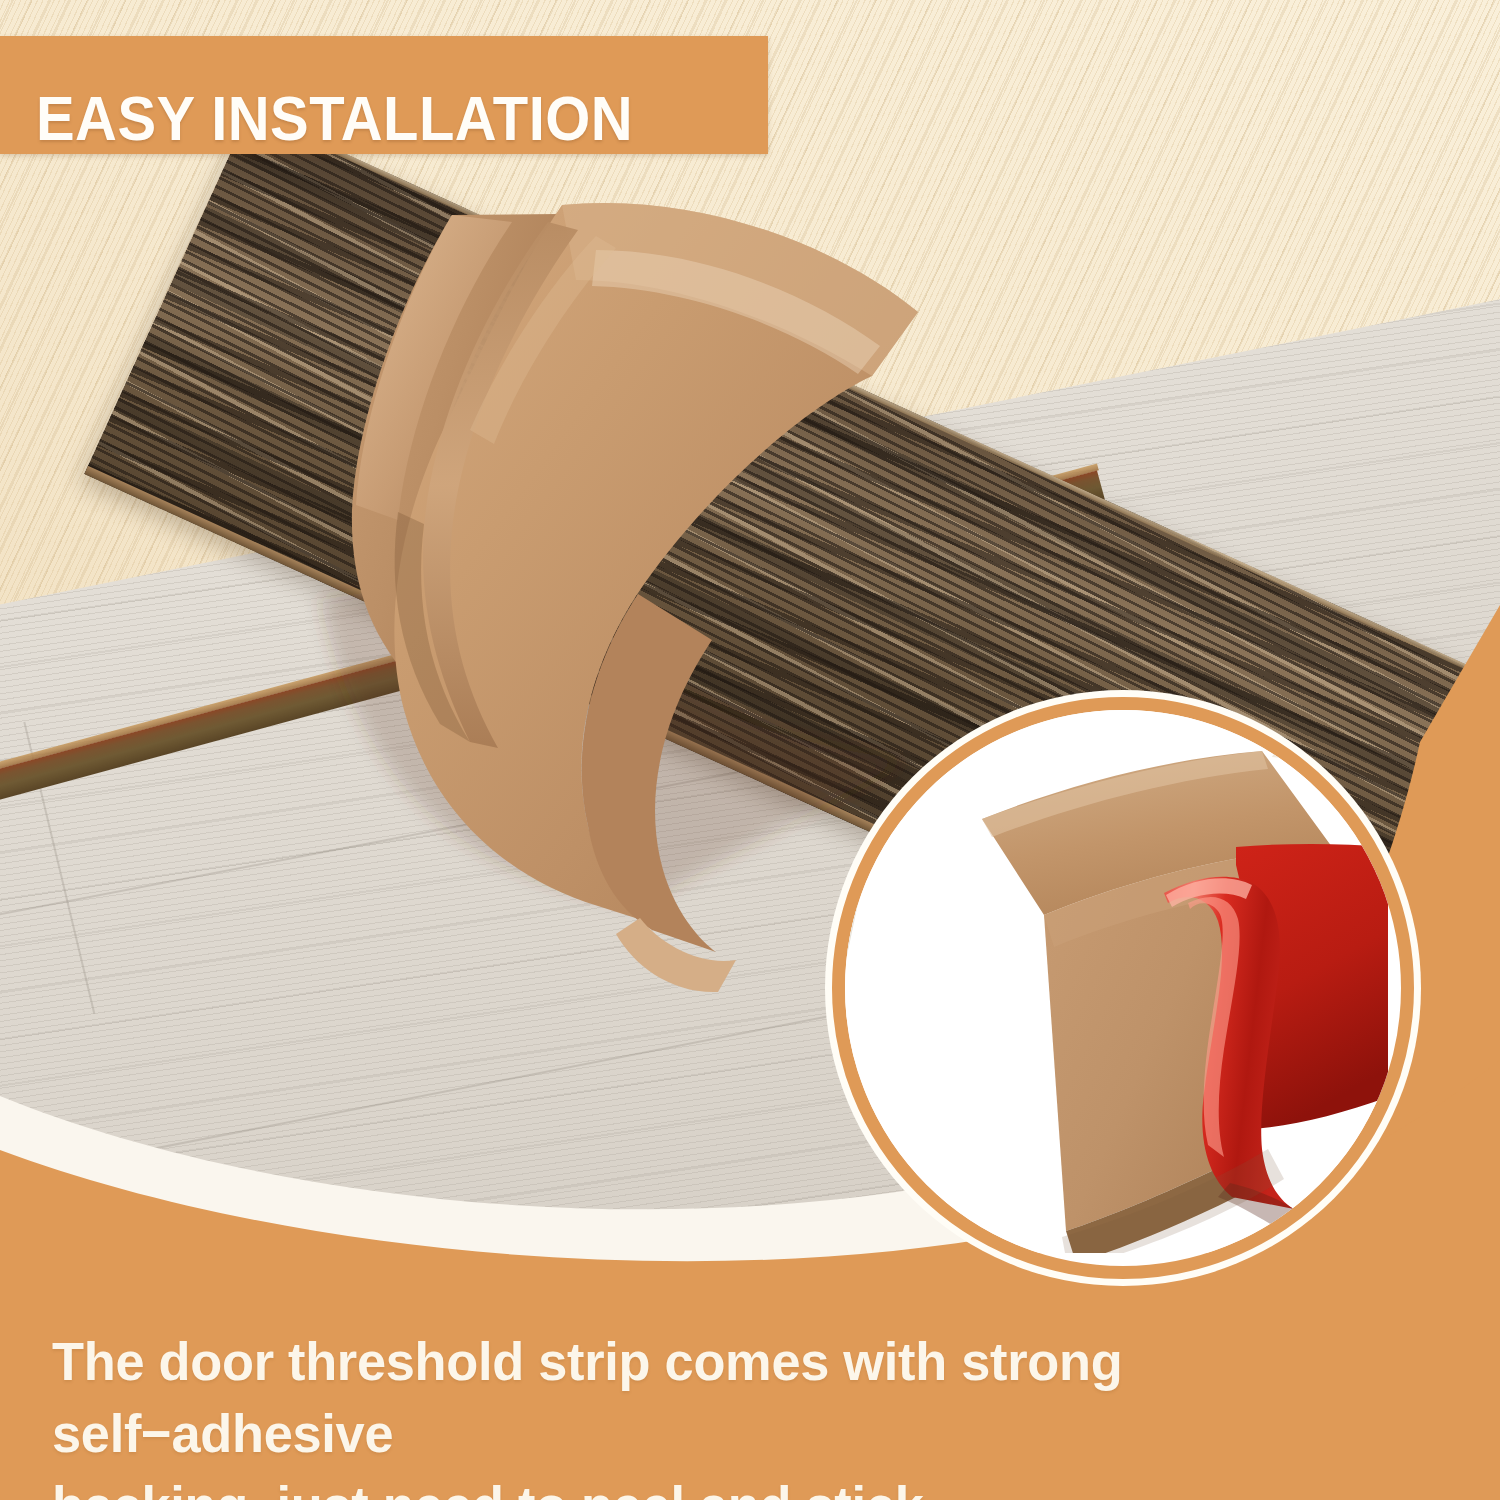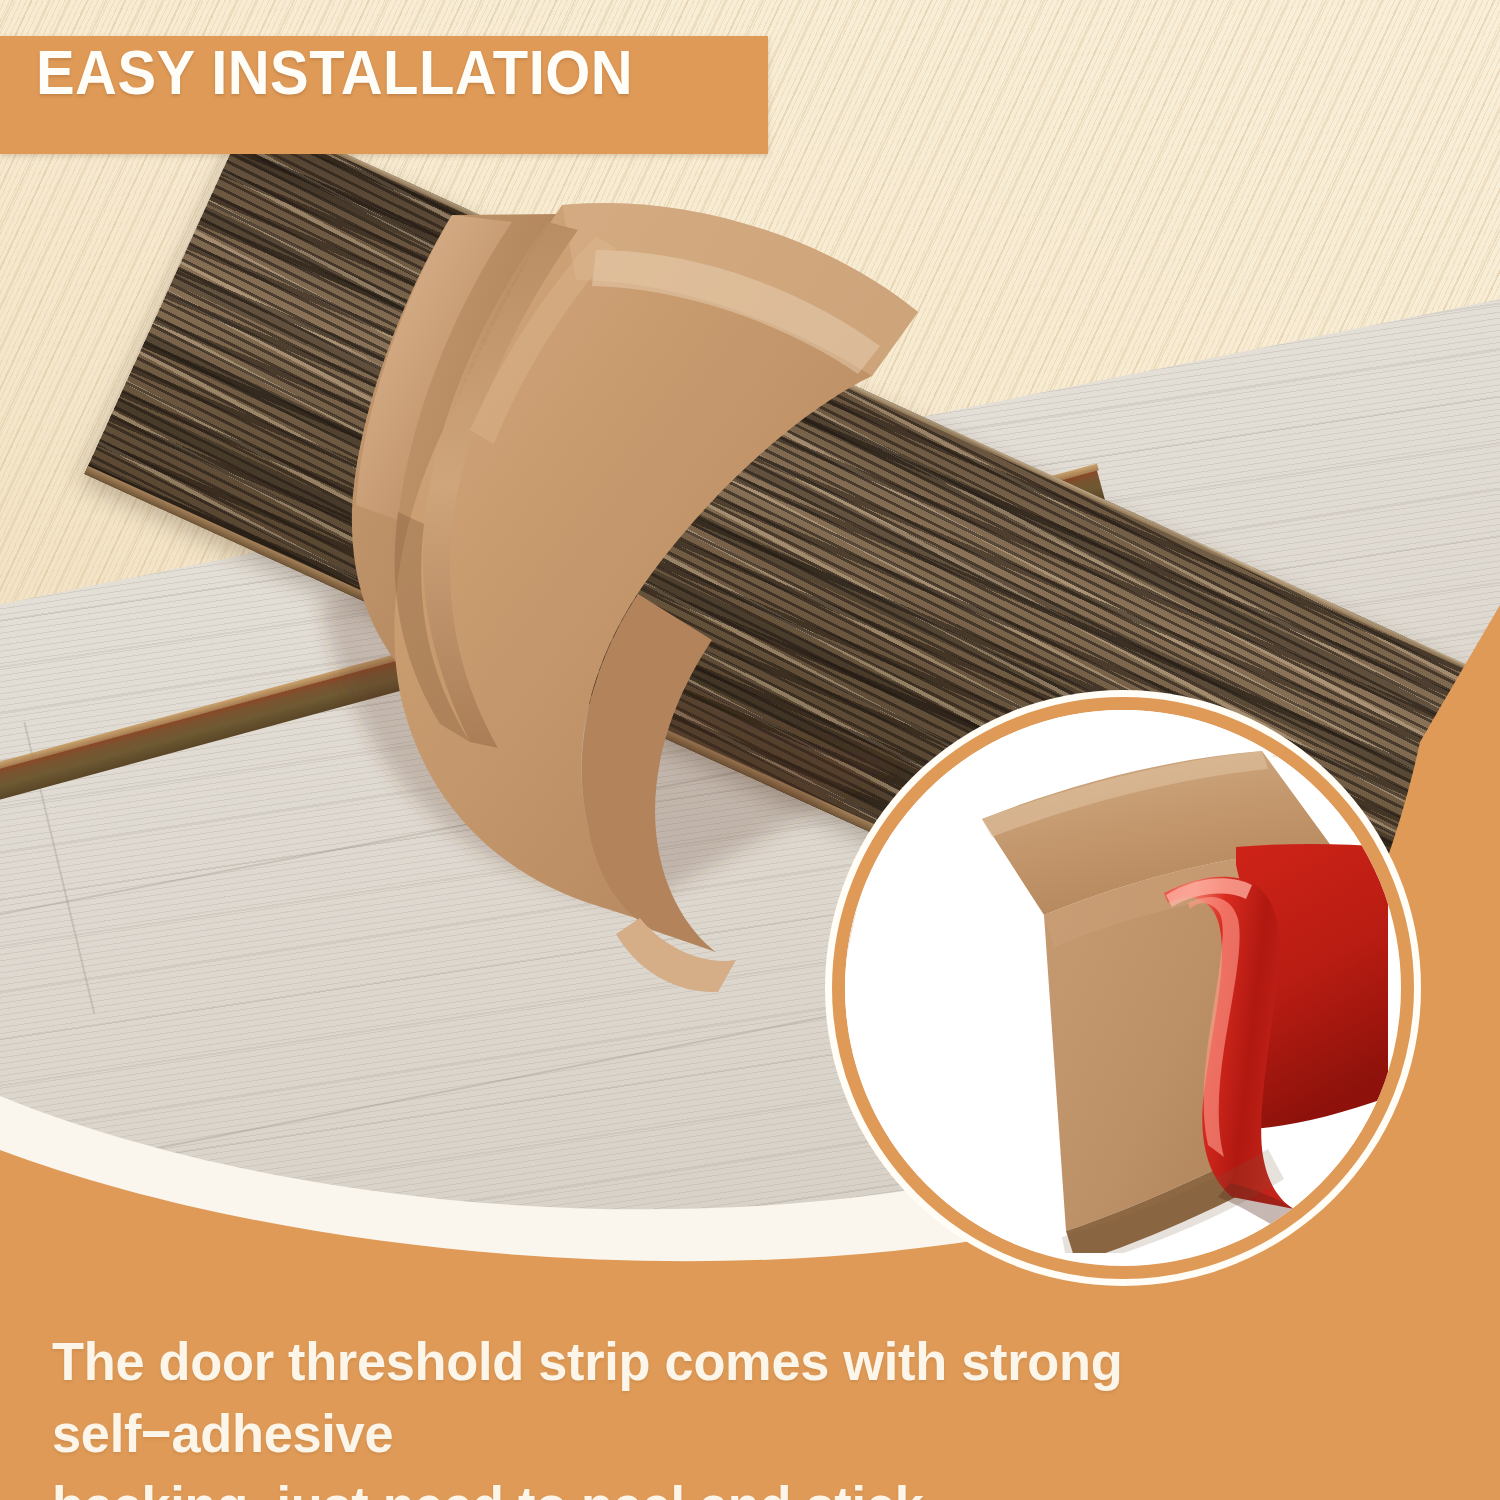--- a/index.html
+++ b/index.html
@@ -99,21 +99,21 @@
   .strip{position:absolute;left:0;top:0;width:1500px;height:1500px;pointer-events:none;}
 
   
   .footer-art{position:absolute;left:0;top:0;width:1500px;height:1500px;}
 
   
   .banner{
     position:absolute;left:0;top:36px;width:768px;height:118px;
     background:#DF9A57;
     box-shadow:0 2px 5px rgba(120,80,40,.22);
-    display:flex;align-items:flex-start;
+    display:flex;align-items:flex-end;
   }
   .banner-text{
     color:#FFFDF8;
     font-family:"Liberation Sans","DejaVu Sans",sans-serif;
     font-weight:700;
     font-size:63px;
     letter-spacing:.5px;
     transform:scaleX(.92);
     transform-origin:left center;
     margin-left:36px;

